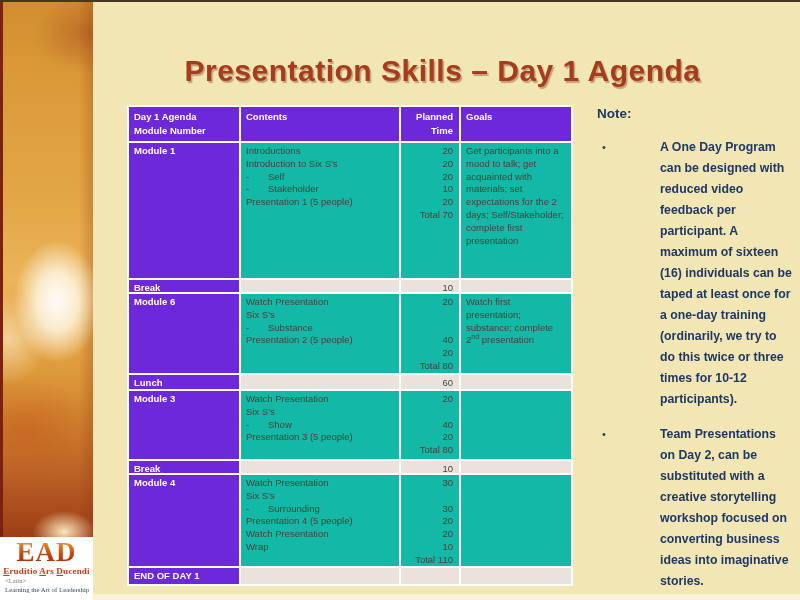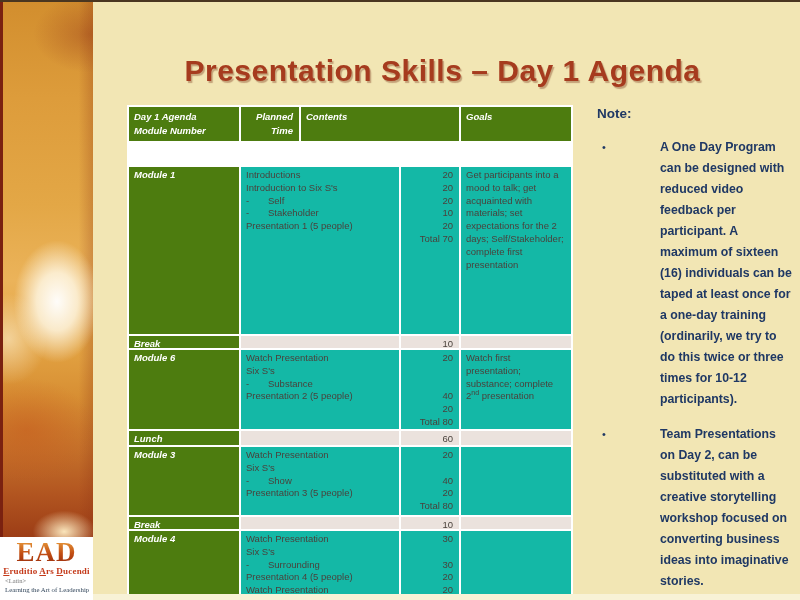--- a/index.html
+++ b/index.html
@@ -53,21 +53,21 @@
     position:absolute; left:127px; top:103px; width:446px;
     background:#ffffff; padding:2px;
     display:flex; flex-direction:column; gap:2px;
   }
   .t-row { display:flex; gap:2px; }
   .cell {
     font-size:9.5px; line-height:12.8px; color:#4a423c;
     padding:2px 5px; overflow:hidden;
   }
   .c0 { width:110px; } .c1 { width:158px; } .c2 { width:58px; } .c3 { width:110px; }
-  .hdr, .mod { background:#4d7c0f; color:#ffffff; font-weight:bold;font-style:italic; }
+  .hdr, .mod { background:#6d28d9; color:#ffffff; font-weight:bold; }
   .hdr { line-height:13.5px; padding-top:3px; }
   .body-pink  { background:#14b8a6; }
   .body-light { background:#EBE2DD; }
   .t-right { text-align:right; padding-right:6px; }
   .c-line .dash { display:inline-block; width:22px; }
   .thin { line-height:10px; padding-top:3px; }
   sup { font-size:7px; vertical-align:super; line-height:0; }
 
   
   .note { position:absolute; left:592px; top:102px; width:200px; color:#1F3864; }
@@ -94,32 +94,32 @@
   </div>
 
   <h1 class="title">Presentation Skills – Day 1 Agenda</h1>
 
   <div class="agenda-table" id="agenda-table">
       <div class="t-row" style="height: 34px;">
         <div class="cell hdr c0">
           <div>Day 1 Agenda</div>
           <div>Module Number</div>
         </div>
+        <div class="cell hdr c1">
+          <div>Contents</div>
+        </div>
         <div class="cell hdr c2 t-right">
           <div>Planned</div>
           <div>Time</div>
         </div>
-        <div class="cell hdr c1">
-          <div>Contents</div>
-        </div>
         <div class="cell hdr c3">
           <div>Goals</div>
         </div>
       </div>
-      <div class="t-row" style="height: 167px; margin-top: 24px;">
+      <div class="t-row" style="height: 135px;">
         <div class="cell mod c0">Module 1</div>
         <div class="cell body-pink c1">
           <div class="c-line">Introductions</div>
           <div class="c-line">Introduction to Six S's</div>
           <div class="c-line"><span class="dash">-</span>Self</div>
           <div class="c-line"><span class="dash">-</span>Stakeholder</div>
           <div class="c-line">Presentation 1 (5 people)</div>
         </div>
         <div class="cell body-pink c2 t-right">
           <div>20</div>

